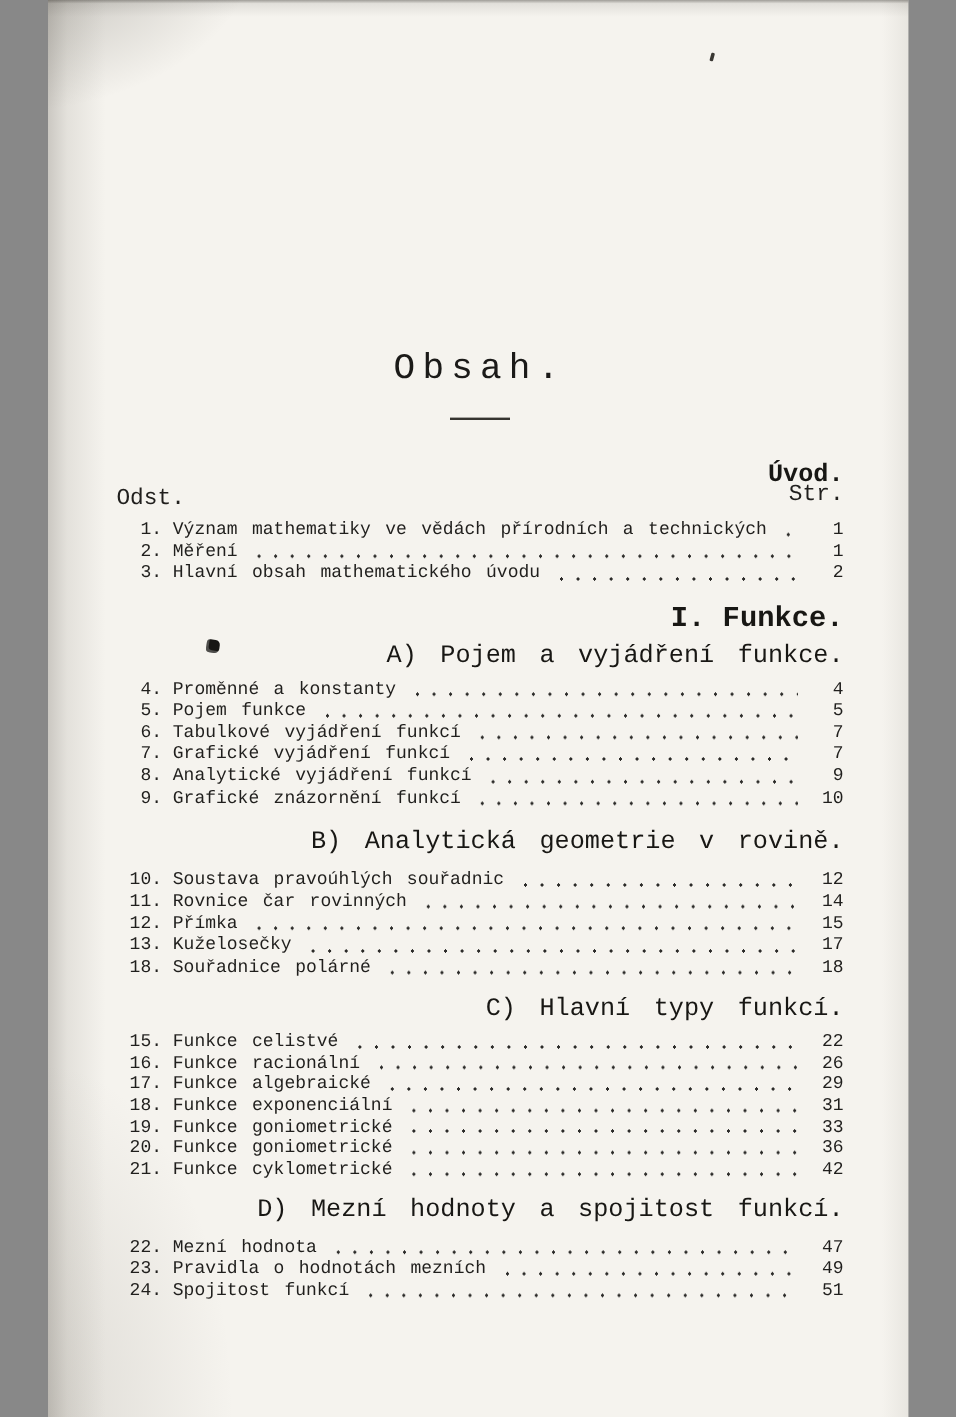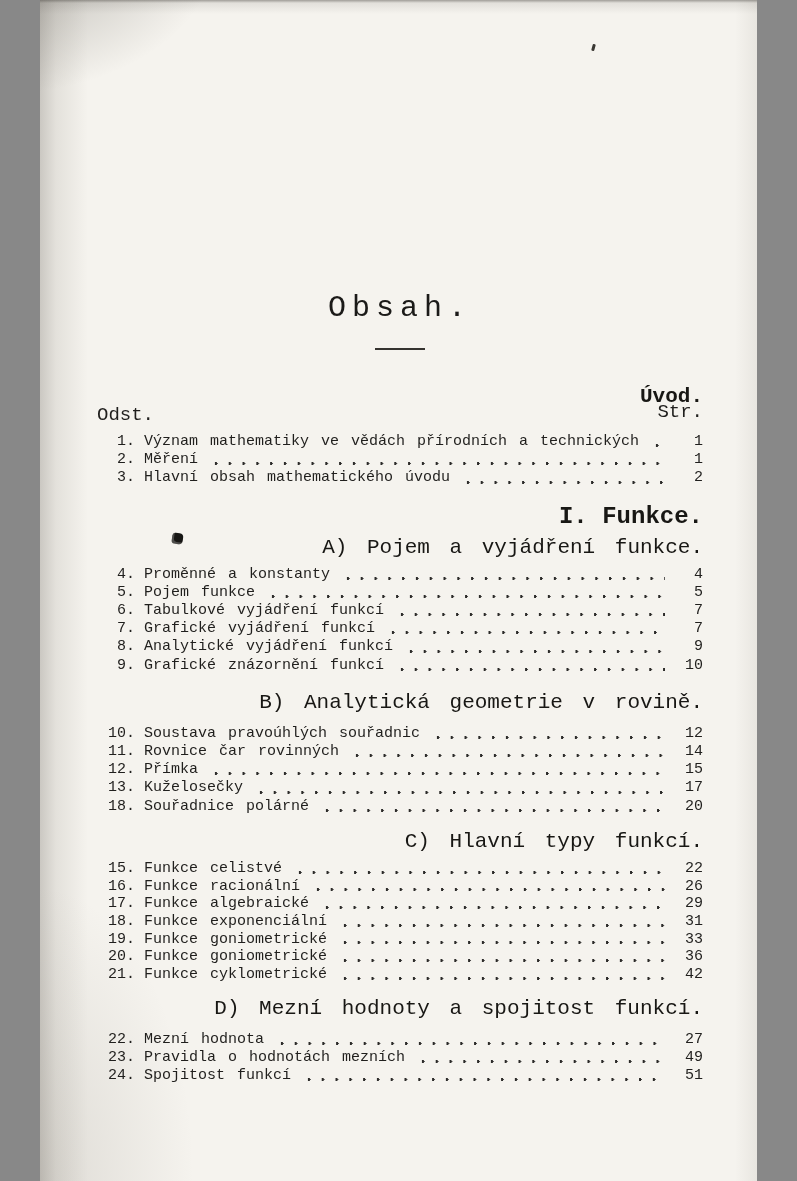--- a/index.html
+++ b/index.html
@@ -202,21 +202,21 @@
             <div class="row">
               <div class="no">13.</div>
               <div class="t">Kuželosečky</div>
               <div class="leader"></div>
               <div class="pg">17</div>
             </div>
             <div class="row">
               <div class="no">18.</div>
               <div class="t">Souřadnice polárné</div>
               <div class="leader"></div>
-              <div class="pg">20</div>
+              <div class="pg">18</div>
             </div>
           </div>
         </div>
         <div class="sec sec-4">
           <div class="sec-heading sub">C) Hlavní typy funkcí.</div>
           <div class="rows">
             <div class="row">
               <div class="no">15.</div>
               <div class="t">Funkce celistvé</div>
               <div class="leader"></div>
@@ -260,21 +260,21 @@
             </div>
           </div>
         </div>
         <div class="sec sec-5">
           <div class="sec-heading sub">D) Mezní hodnoty a spojitost funkcí.</div>
           <div class="rows">
             <div class="row">
               <div class="no">22.</div>
               <div class="t">Mezní hodnota</div>
               <div class="leader"></div>
-              <div class="pg">27</div>
+              <div class="pg">47</div>
             </div>
             <div class="row">
               <div class="no">23.</div>
               <div class="t">Pravidla o hodnotách mezních</div>
               <div class="leader"></div>
               <div class="pg">49</div>
             </div>
             <div class="row">
               <div class="no">24.</div>
               <div class="t">Spojitost funkcí</div>

